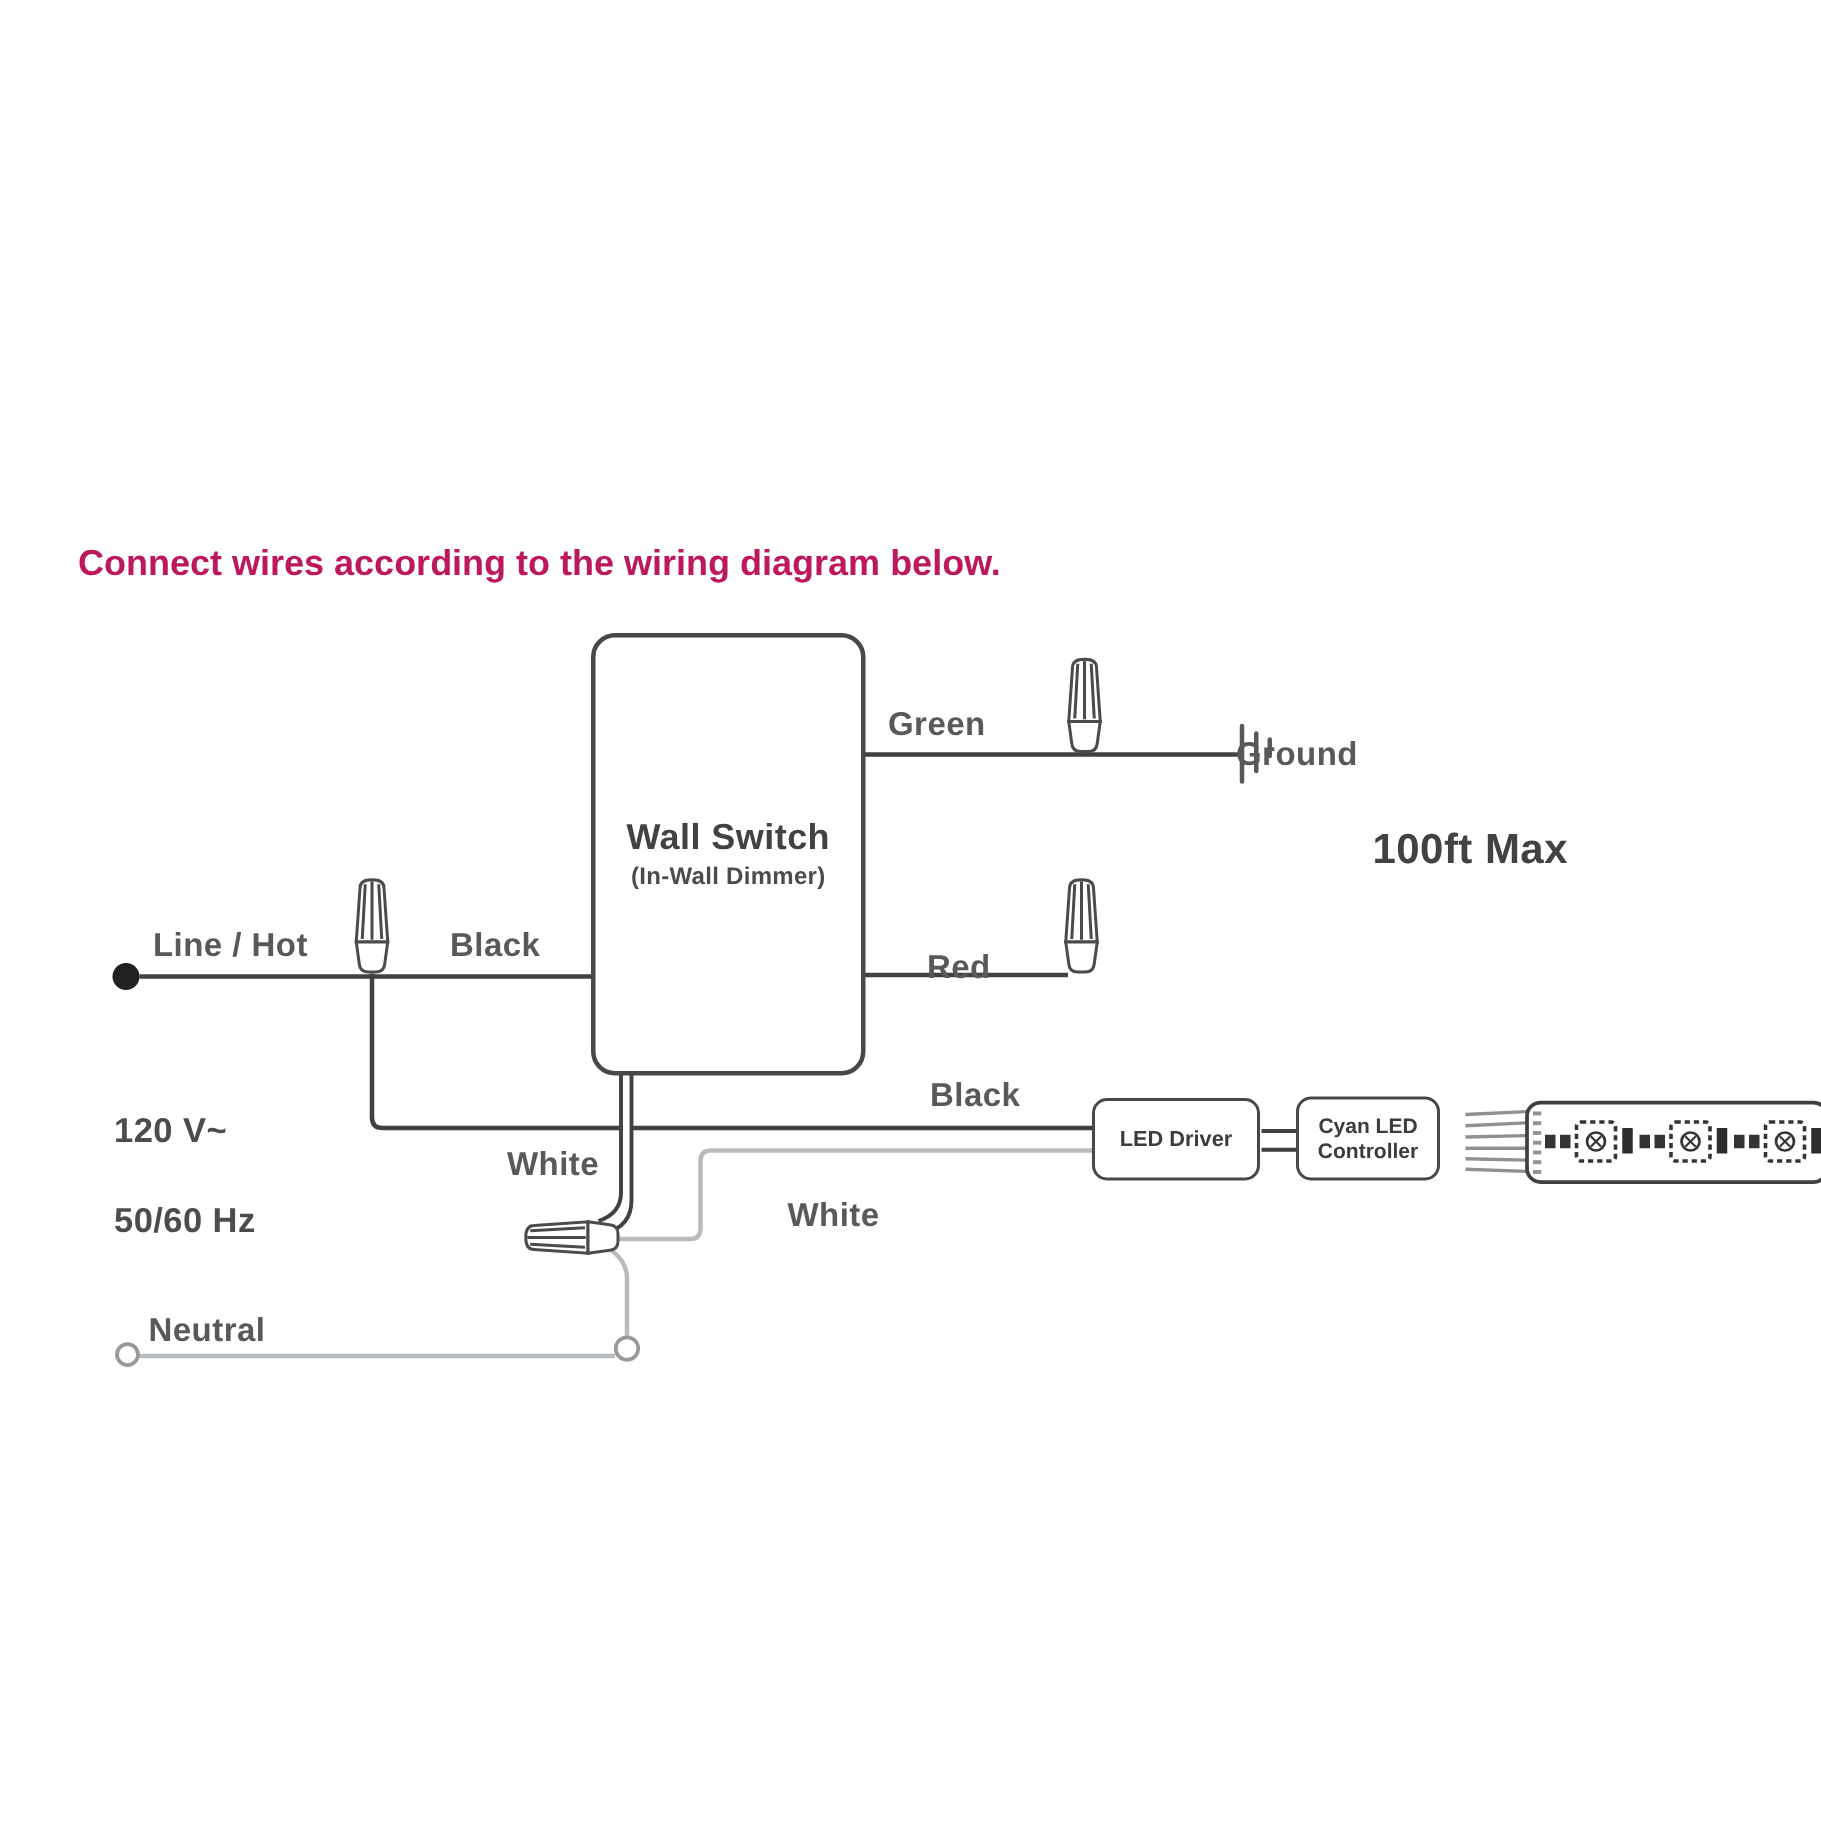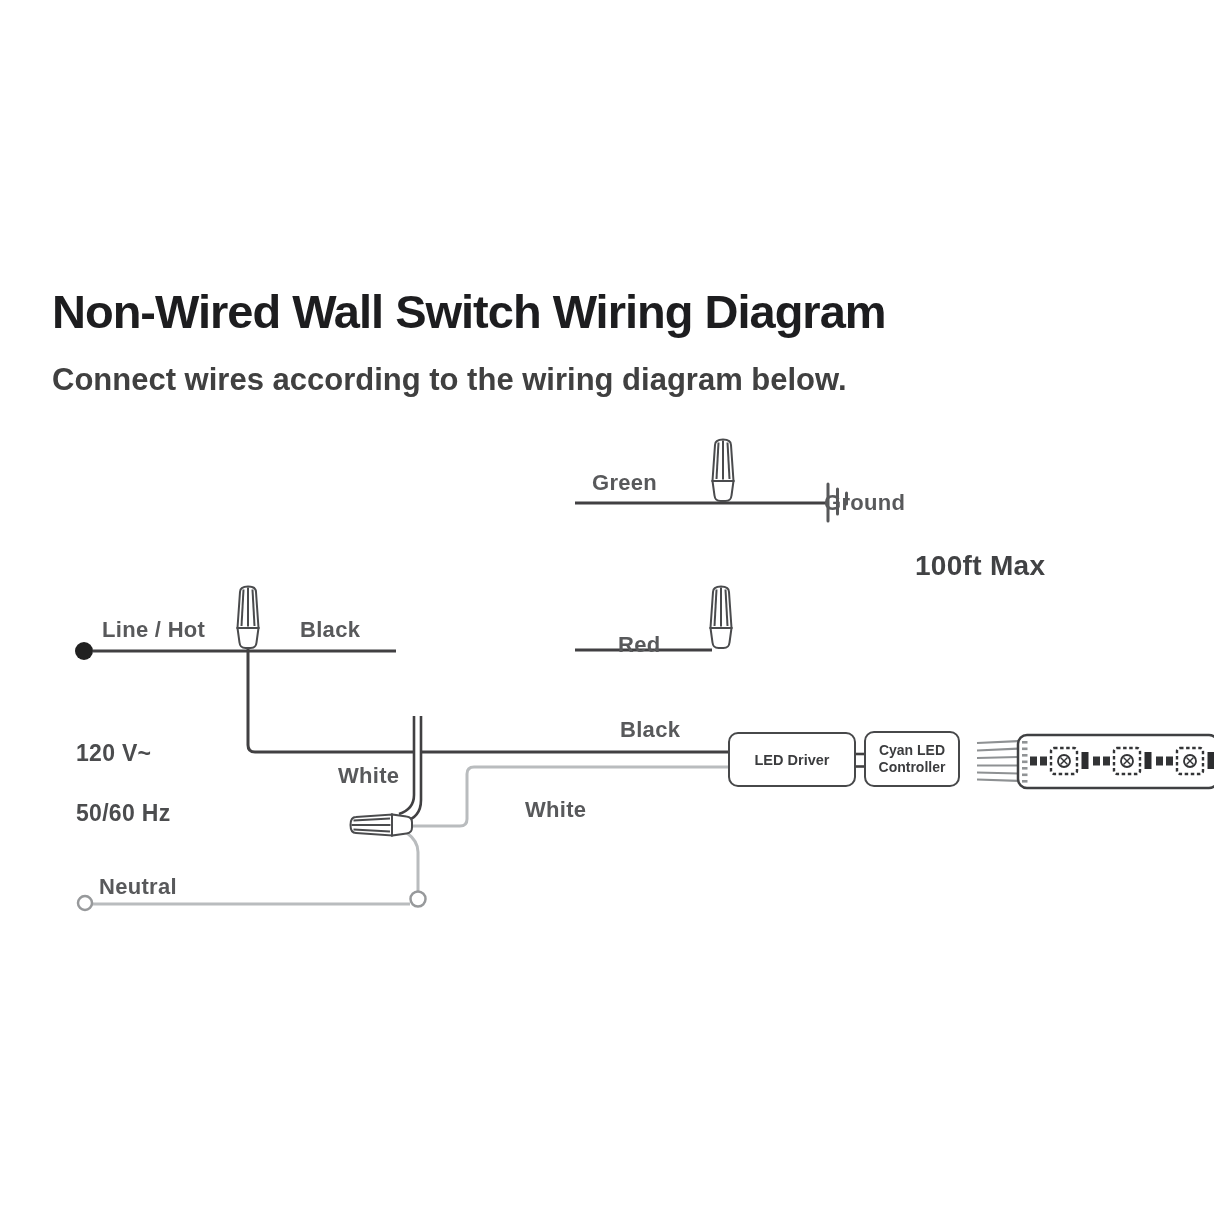--- a/index.html
+++ b/index.html
@@ -10,40 +10,40 @@
     --box-border:#47484a;
   }
   html,body{margin:0;padding:0;background:#fff;}
   .canvas{
     position:relative;width:1214px;height:1214px;background:#fff;overflow:hidden;
     font-family:"Liberation Sans","DejaVu Sans",sans-serif;
   }
   .canvas svg{position:absolute;left:0;top:0;}
   .abs{position:absolute;white-space:nowrap;}
   .page-title{left:52px;top:284px;font-size:47px;font-weight:bold;letter-spacing:-1px;color:var(--title-text);}
-  .page-subtitle{left:52px;top:362px;font-size:31px;font-weight:bold;color:#404040;}
+  .page-subtitle{left:52px;top:362px;font-size:24px;font-weight:bold;color:#be185d;}
   .lbl{font-size:22px;font-weight:bold;color:var(--label-text);letter-spacing:.3px;}
   .lbl-green{left:592px;top:470px;}
   .lbl-ground{left:824px;top:490px;}
   .lbl-maxrun{left:871px;top:550px;color:#414244;font-size:28px;margin-left:44px;}
   .lbl-linehot{left:102px;top:617px;}
   .lbl-blackleft{left:300px;top:617px;}
   .lbl-red{left:618px;top:632px;}
   .lbl-blackright{left:620px;top:717px;}
   .lbl-whiteleft{left:338px;top:763px;}
   .lbl-whitemid{left:525px;top:797px;}
   .lbl-voltage{left:76px;top:740px;color:#4b4c4e;font-size:23px;}
   .lbl-freq{left:76px;top:800px;color:#4b4c4e;font-size:23px;}
   .lbl-neutral{left:99px;top:874px;}
   .dev-box{position:absolute;box-sizing:border-box;background:#fff;border:2.5px solid var(--box-border);
     display:flex;flex-direction:column;align-items:center;justify-content:center;text-align:center;}
   .wall-switch-box{left:394px;top:422px;width:183px;height:295px;border-width:3px;border-radius:16px;}
   .wall-switch-title{font-size:24px;font-weight:bold;color:#414244;letter-spacing:.3px;}
   .wall-switch-sub{font-size:16px;font-weight:bold;color:#4b4c4e;margin-top:3px;letter-spacing:.2px;}
-  .led-driver-box{left:728px;top:732px;width:128px;height:55px;border-radius:10px;}
+  .led-driver-box{left:728px;top:732px;width:112px;height:55px;border-radius:10px;}
   .led-driver-label{font-size:14.5px;font-weight:bold;color:#3b3c3e;}
   .controller-box{left:864px;top:731px;width:96px;height:56px;border-radius:10px;align-items:center;}
   .controller-label{font-size:14px;font-weight:bold;color:#3b3c3e;line-height:17px;}
   
   .wd{stroke:var(--wire-dark);stroke-width:3;fill:none;}
   .thin{stroke-width:2.6;}
   .wl{stroke:var(--wire-light);stroke-width:3;fill:none;}
   .casing{stroke:#ffffff;stroke-width:5.5;fill:none;}
   .gnd{stroke:#57585a;stroke-width:3;stroke-linecap:round;}
   .term{fill:#ffffff;stroke:#97999b;stroke-width:2.5;}
@@ -142,31 +142,34 @@
       <line class="chipx" x1="1193.5" y1="757.5" x2="1186.5" y2="764.5"></line>
       <rect class="cut" x="1207.5" y="752" width="7" height="17"></rect>
     </g>
 
     <use href="#wirenut" class="nut" transform="translate(703,437)"></use>
     <use href="#wirenut" class="nut" transform="translate(701,584)"></use>
     <use href="#wirenut" class="nut" transform="translate(228,584)"></use>
     <use href="#wirenut" class="nut" transform="translate(348,845) rotate(-90)"></use>
   </svg>
 
+  <div class="dev-box wall-switch-box">
+    <div class="wall-switch-title">Wall Switch</div>
+    <div class="wall-switch-sub">(In-Wall Dimmer)</div>
+  </div>
 
   <div class="dev-box led-driver-box">
     <div class="led-driver-label">LED Driver</div>
   </div>
 
   <div class="dev-box controller-box">
     <div class="controller-label">Cyan LED</div>
     <div class="controller-label">Controller</div>
   </div>
 
-  <div class="abs page-title">Non-Wired Wall Switch Wiring Diagram</div>
   <div class="abs page-subtitle">Connect wires according to the wiring diagram below.</div>
 
   <div class="abs lbl lbl-green">Green</div>
   <div class="abs lbl lbl-ground">Ground</div>
   <div class="abs lbl lbl-maxrun">100ft Max</div>
   <div class="abs lbl lbl-linehot">Line / Hot</div>
   <div class="abs lbl lbl-blackleft">Black</div>
   <div class="abs lbl lbl-red">Red</div>
   <div class="abs lbl lbl-blackright">Black</div>
   <div class="abs lbl lbl-whiteleft">White</div>

